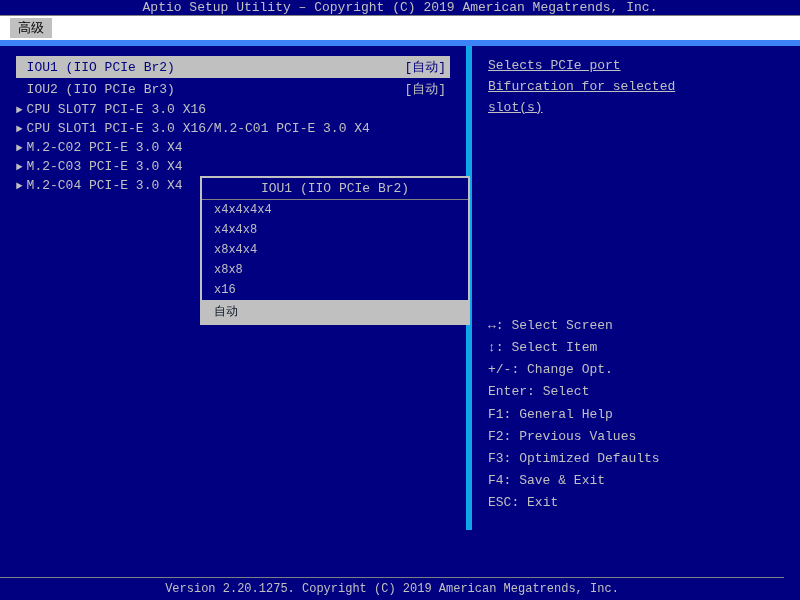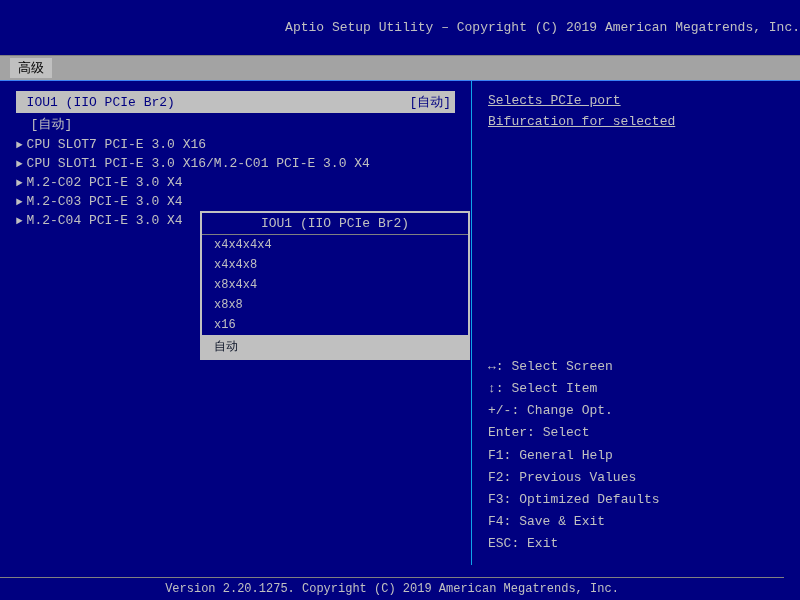--- a/index.html
+++ b/index.html
@@ -9,49 +9,49 @@
       background: #000080;
       font-family: 'Courier New', Courier, monospace;
       font-size: 14px;
       color: #c0c0c0;
       overflow: hidden;
     }
 
     #header {
       background: #000080;
       color: #c0c0c0;
-      text-align: right;
-      padding: 20px 0;
+      text-align: center;
+      padding: 0 0;
       border-bottom: 1px solid #808080;
       font-size: 13px;
     }
 
     #tab-bar {
-      background: #a3a3a3;
+      background: #ffffff;
       padding: 2px 10px;
-      border-bottom: 1px solid #3b82f6;
+      border-bottom: 6px solid #3b82f6;
     }
 
     .tab-item {
       display: inline-block;
       background: #c0c0c0;
       color: #000000;
       padding: 1px 8px;
       font-size: 13px;
     }
 
     #main {
       display: flex;
       height: calc(600px - 60px - 28px - 28px);
     }
 
     #left-panel {
       width: 472px;
       padding: 10px 16px;
-      border-right: 1px solid #0ea5e9;
+      border-right: 6px solid #0ea5e9;
       position: relative;
     }
 
     #right-panel {
       width: 270px;
       padding: 10px 16px;
       position: relative;
       text-decoration: underline;
     }
 
@@ -121,21 +121,21 @@
     }
 
     #right-help {
       font-size: 13px;
       color: #c0c0c0;
       line-height: 1.6;
     }
 
     #right-keys {
       position: absolute;
-      bottom: 10px;
+      bottom: 16px;
       left: 16px;
       font-size: 13px;
       color: #c0c0c0;
       line-height: 1.7;
     }
 
     #footer {
       background: #000080;
       border-top: 1px solid #808080;
       text-align: center;
@@ -163,20 +163,21 @@
   <div id="left-panel">
 
     <div id="menu-list">
         <div class="menu-item highlighted">
           <span class="arrow">&nbsp;</span>
           <span class="label">IOU1 (IIO PCIe Br2)</span>
           <span class="value">[自动]</span>
         </div>
         <div class="menu-item">
           <span class="arrow">&nbsp;</span>
+          <span class="label">IOU2 (IIO PCIe Br3)</span>
           <span class="value">[自动]</span>
         </div>
         <div class="menu-item">
           <span class="arrow">►</span>
           <span class="label">CPU SLOT7 PCI-E 3.0 X16</span>
         </div>
         <div class="menu-item">
           <span class="arrow">►</span>
           <span class="label">CPU SLOT1 PCI-E 3.0 X16/M.2-C01 PCI-E 3.0 X4</span>
         </div>
@@ -205,20 +206,21 @@
           <div class="dropdown-item selected">自动</div>
         </div>
     </div>
 
   </div>
 
   <div id="right-panel">
     <div id="right-help">
         <div>Selects PCIe port</div>
         <div>Bifurcation for selected</div>
+        <div>slot(s)</div>
       </div>
     <div id="right-keys">
         <div><span>↔:</span> <span>Select Screen</span></div>
         <div><span>↕:</span> <span>Select Item</span></div>
         <div><span>+/-:</span> <span>Change Opt.</span></div>
         <div><span>Enter:</span> <span>Select</span></div>
         <div><span>F1:</span> <span>General Help</span></div>
         <div><span>F2:</span> <span>Previous Values</span></div>
         <div><span>F3:</span> <span>Optimized Defaults</span></div>
         <div><span>F4:</span> <span>Save &amp; Exit</span></div>

